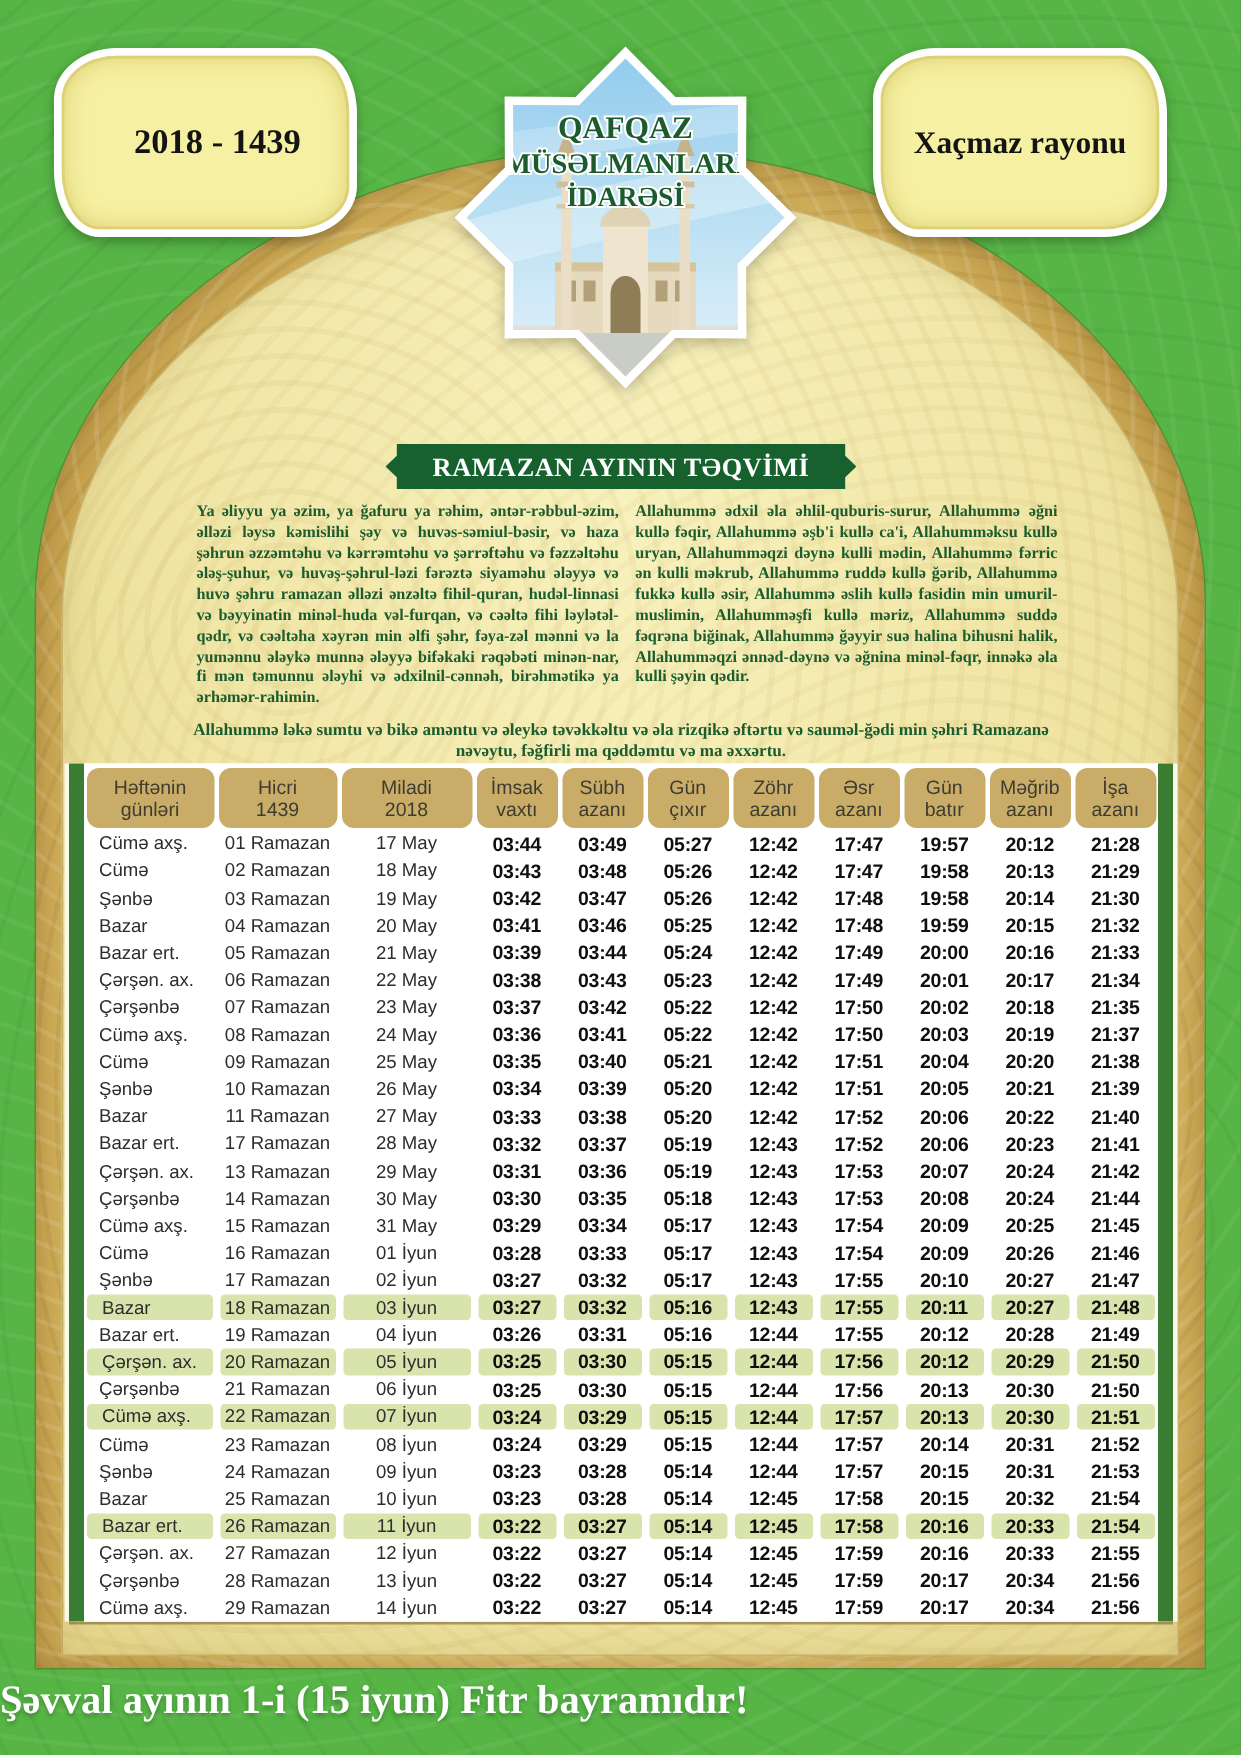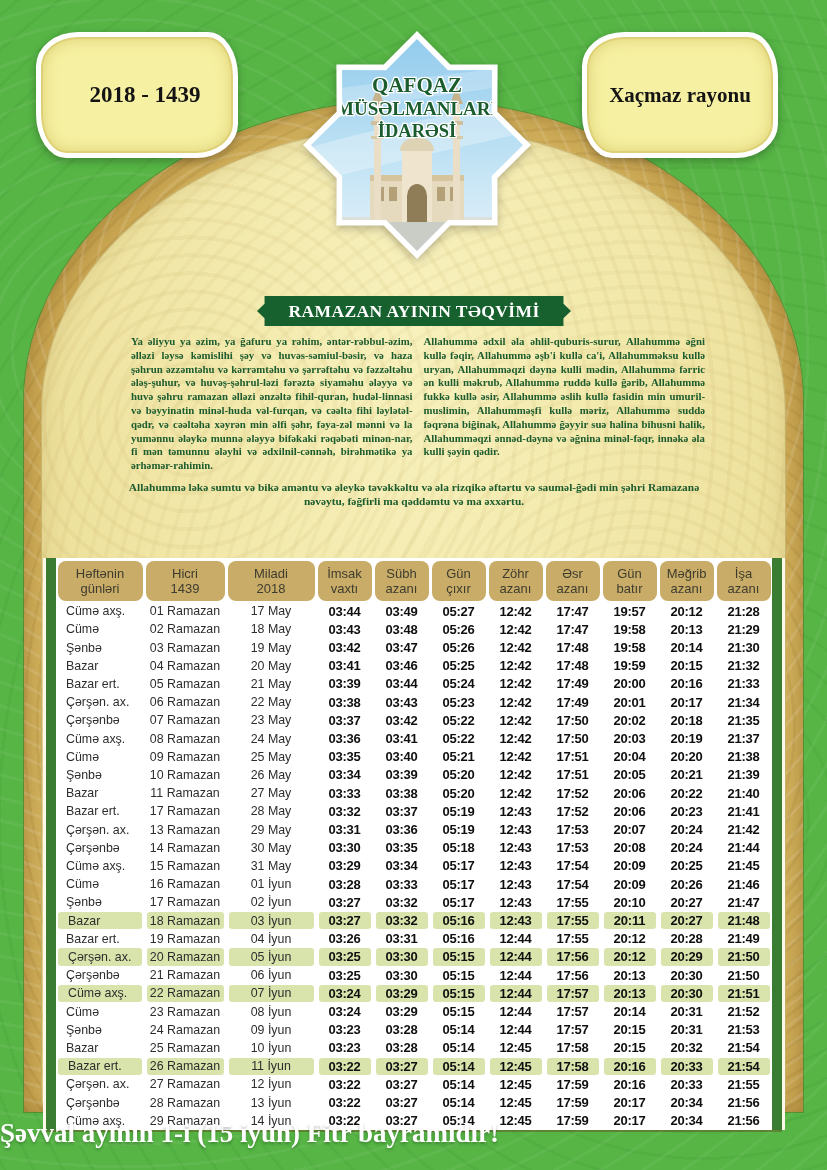--- a/index.html
+++ b/index.html
@@ -50,21 +50,21 @@
         font-family:"Liberation Serif","DejaVu Serif",serif;font-weight:bold;
         font-size:17.5px;color:var(--text_green,#1d5c2e);}
   
   .dua-cols{position:absolute;left:131px;top:335px;width:574px;display:flex;gap:11px;}
   .dua{flex:1;font-family:"Liberation Serif","DejaVu Serif",serif;font-weight:bold;
         font-size:10.8px;line-height:13.8px;color:var(--text_green,#1d5c2e);text-align:justify;}
   .dua-center{position:absolute;left:116px;top:480px;width:596px;text-align:center;
         font-family:"Liberation Serif","DejaVu Serif",serif;font-weight:bold;
         font-size:11.4px;line-height:14px;color:var(--text_green,#1d5c2e);}
   
-  .table-frame{position:absolute;left:46px;top:558px;width:736px;height:572px;box-sizing:border-box;
+  .table-frame{position:absolute;left:46px;top:509px;width:736px;height:572px;box-sizing:border-box;
         background:#fff;border-left:10px solid var(--frame_green,#3a7c31);
         border-right:10px solid var(--frame_green,#3a7c31);
         box-shadow:-3px 0 0 #fbf8e8, 3px 0 0 #fbf8e8, 0 2px 0 rgba(100,80,30,.5);}
   .t-head{display:grid;grid-template-columns:88px 82px 90px repeat(8,1fr);height:44px;}
   .h-cell{background:var(--header_tan,#c8ac68);border-radius:8px;margin:2.5px 1.5px 1px 1.5px;
         display:flex;flex-direction:column;align-items:center;justify-content:center;
         font-size:13px;line-height:15px;color:#3e3c2f;}
   .t-body{position:absolute;top:44px;left:0;right:0;bottom:0;display:flex;flex-direction:column;}
   .t-row{flex:1;display:grid;grid-template-columns:88px 82px 90px repeat(8,1fr);}
   .c{height:100%;display:flex;align-items:center;justify-content:center;box-sizing:border-box;

